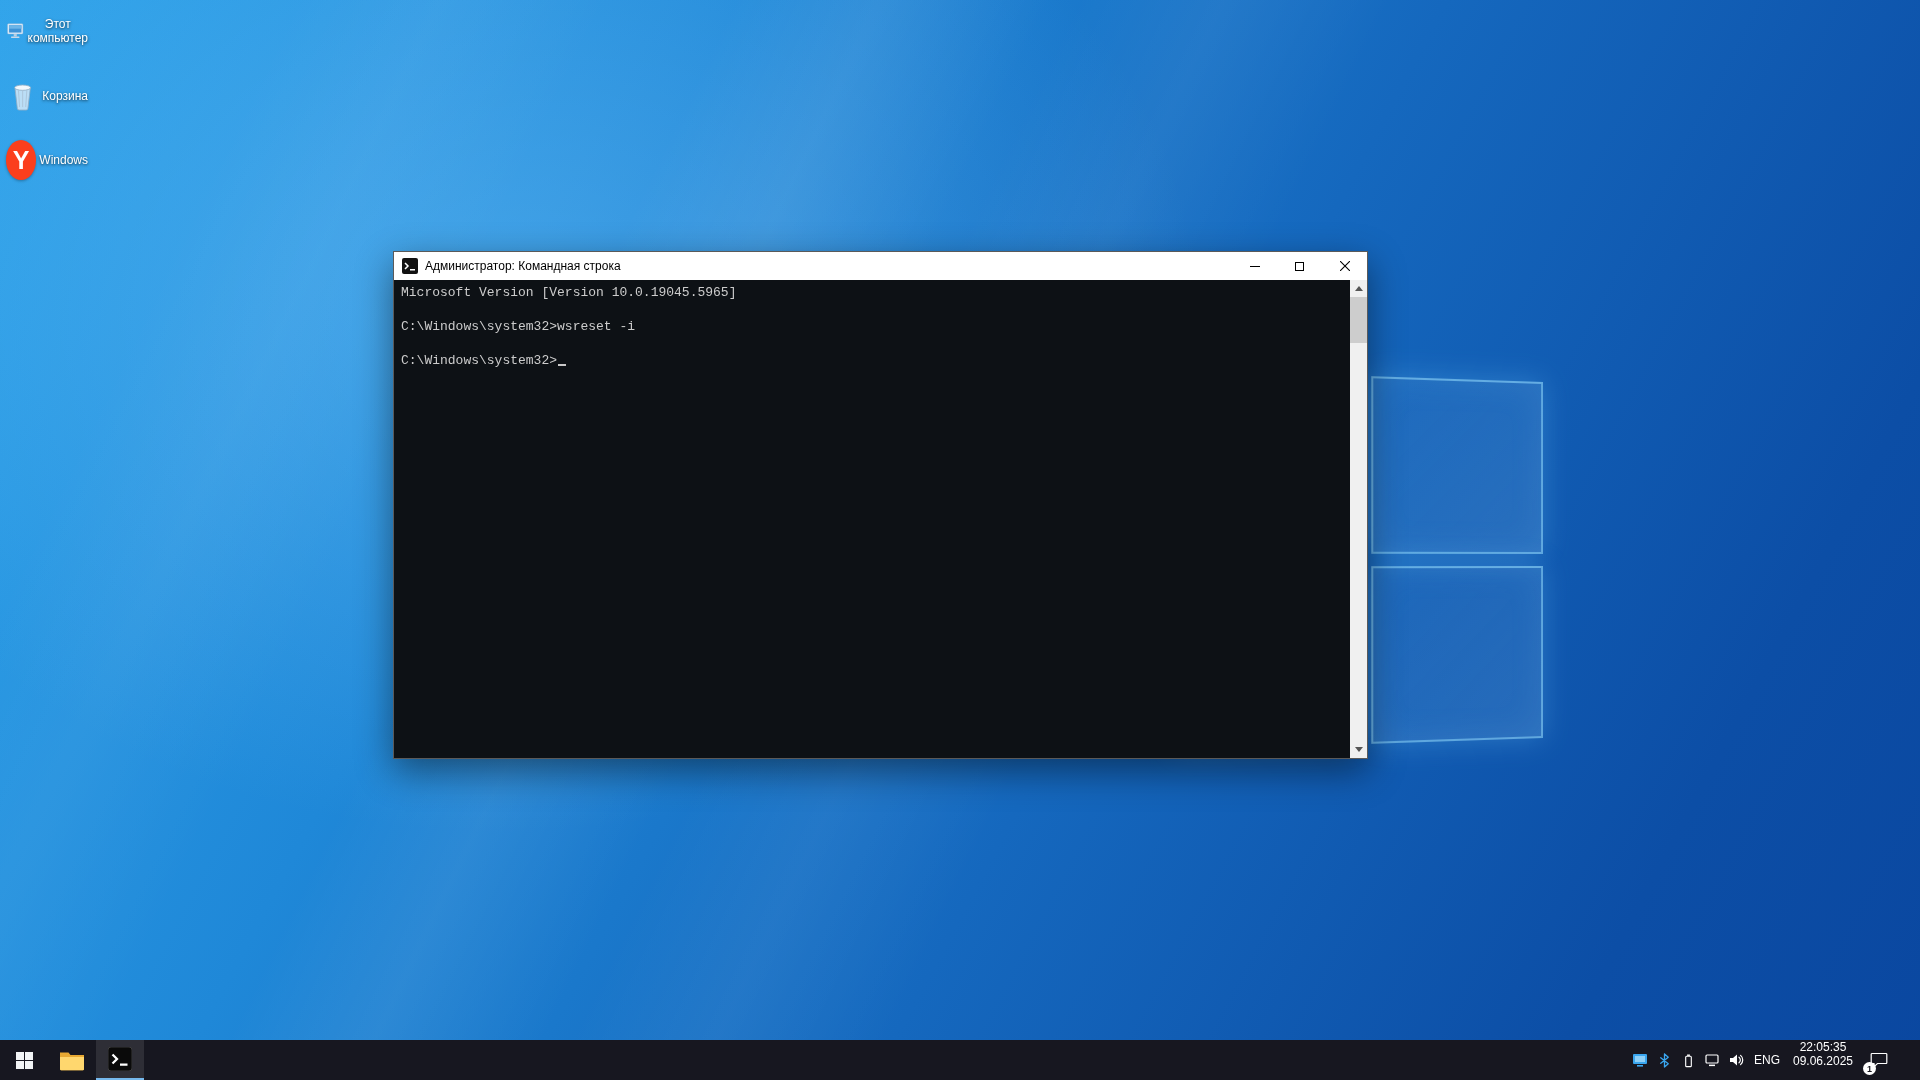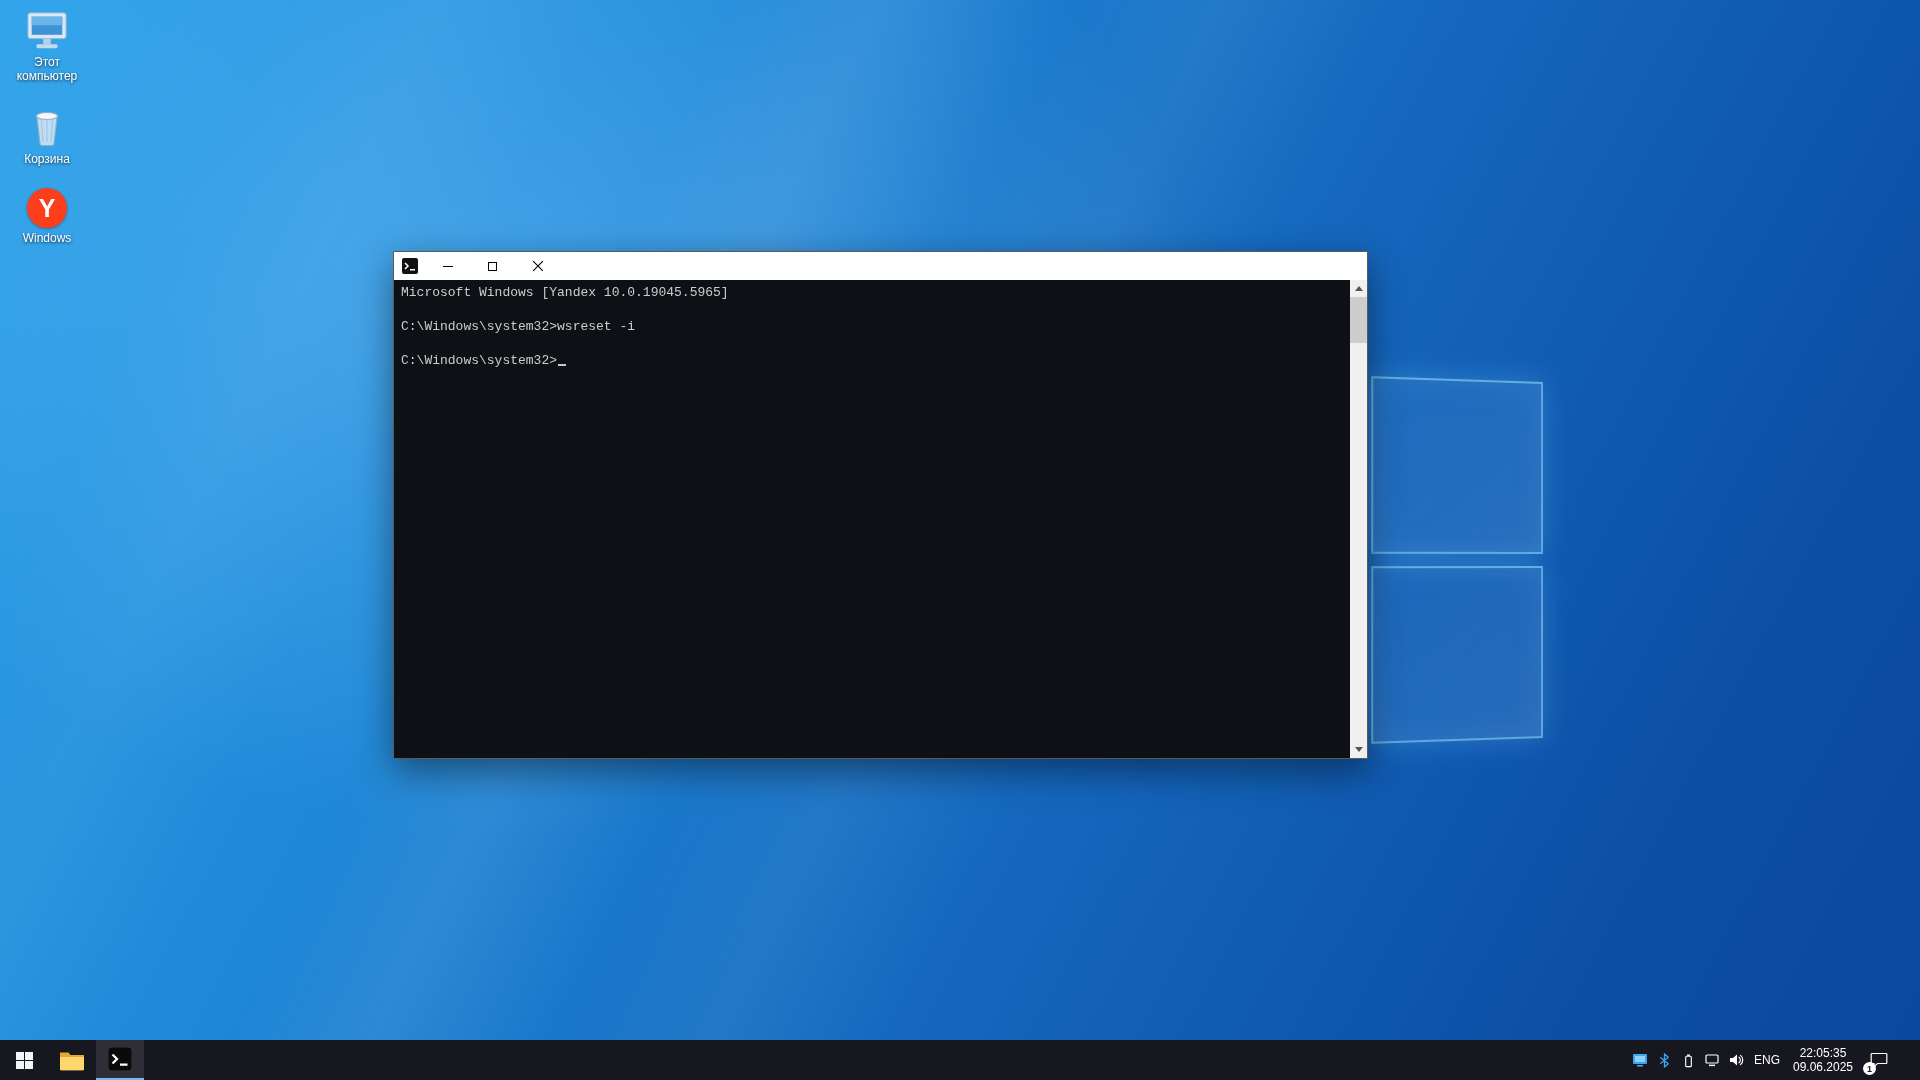--- a/index.html
+++ b/index.html
@@ -26,21 +26,21 @@
     transform-origin:100% 50%; transform:perspective(1500px) rotateY(16deg);
   }
   .pane {
     border:2px solid rgba(150,222,255,0.55);
     background:linear-gradient(135deg, rgba(160,215,255,0.07), rgba(160,215,255,0.17));
     box-shadow:0 0 26px rgba(110,200,255,0.28), inset 0 0 34px rgba(150,220,255,0.10);
   }
 
   
   .desktop-icons { position:absolute; left:6px; top:10px; width:82px; display:flex; flex-direction:column; gap:22px; align-items:center; }
-  .dicon { width:82px; display:flex; flex-direction:column; align-items:center; gap:3px; cursor:pointer; }
+  .dicon { width:82px; display:flex; flex-direction:row; align-items:center; gap:3px; cursor:pointer; }
   .dlabel { color:#fff; font-size:12px; line-height:14px; text-align:center; text-shadow:0 1px 3px rgba(0,0,0,0.75); }
   .yicon { width:40px; height:40px; border-radius:50%; background:#fb3f1d; display:flex; align-items:center; justify-content:center; box-shadow:0 1px 3px rgba(0,0,0,0.3); }
   .yicon span { color:#fff; font-size:25px; font-weight:bold; }
 
   
   .cmd {
     position:absolute; left:393px; top:251px; width:975px; height:508px;
     background:#0d1115; border:1px solid #5a5a5a; box-shadow:0 12px 34px rgba(0,0,0,0.45);
   }
   .titlebar { height:28px; background:#ffffff; display:flex; align-items:center; padding-left:8px; }
@@ -66,21 +66,21 @@
   .sb-thumb { position:absolute; top:17px; left:0; width:17px; height:46px; background:#cdcdcd; cursor:pointer; }
 
   
   .taskbar { position:absolute; left:0; bottom:0; width:1920px; height:40px; background:#171720; display:flex; align-items:stretch; z-index:5; }
   .tbtn { width:48px; display:flex; align-items:center; justify-content:center; cursor:pointer; }
   .tbtn.active { background:rgba(255,255,255,0.10); border-bottom:2px solid #76b9ed; }
   .cmdtile { width:24px; height:24px; }
   .tray { margin-left:auto; display:flex; align-items:center; padding-right:16px; }
   .tray-icon { width:24px; height:40px; display:flex; align-items:center; justify-content:center; cursor:pointer; }
   .lang { width:38px; height:40px; display:flex; align-items:center; justify-content:center; color:#fff; font-size:12px; cursor:pointer; }
-  .clock { width:74px; height:40px; display:flex; flex-direction:column; align-items:center; justify-content:center; color:#fff; font-size:12px; line-height:14px; cursor:pointer; }
+  .clock { width:74px; height:40px; display:flex; flex-direction:column; align-items:center; color:#fff; font-size:12px; line-height:14px; cursor:pointer; }
   .action { position:relative; width:38px; height:40px; display:flex; align-items:center; justify-content:center; cursor:pointer; }
   .badge {
     position:absolute; left:3px; bottom:5px; min-width:13px; height:13px; padding:0 2px;
     border-radius:7px; background:#ffffff; color:#17171f; font-size:9px; font-weight:bold;
     display:flex; align-items:center; justify-content:center;
   }
   .show-desktop { width:6px; border-left:1px solid rgba(255,255,255,0.25); cursor:pointer; }
 </style>
 </head>
 <body>
@@ -128,37 +128,38 @@
   </div>
 
   <div class="cmd">
 
     <div class="titlebar">
       <svg class="titleicon" viewBox="0 0 16 16">
         <rect width="16" height="16" rx="2" fill="#111111"></rect>
         <path d="M3 5 l3 3 -3 3" stroke="#ffffff" stroke-width="1.5" fill="none"></path>
         <rect x="8" y="11" width="5" height="1.5" fill="#ffffff"></rect>
       </svg>
+      <div class="ttitle">Администратор: Командная строка</div>
       <div class="wbtns">
         <div class="wbtn">
           <span class="glyph-min"></span>
         </div>
         <div class="wbtn">
           <span class="glyph-max"></span>
         </div>
         <div class="wbtn">
           <svg width="10" height="10" viewBox="0 0 10 10">
             <path d="M0 0 L10 10 M10 0 L0 10" stroke="#000" stroke-width="1.1"></path>
           </svg>
         </div>
       </div>
     </div>
 
     <div class="cbody">
-      <div class="console-line"><span>Microsoft Windows [Yandex 10.0.19045.5965]</span></div>
+      <div class="console-line"><span>Microsoft Version [Version 10.0.19045.5965]</span></div>
       <div class="console-line"><span></span></div>
       <div class="console-line"><span>C:\Windows\system32&gt;wsreset -i</span></div>
       <div class="console-line"><span></span></div>
       <div class="console-line"><span>C:\Windows\system32&gt;</span><span class="cursor"></span></div>
 
       <div class="sb">
         <div class="sb-arrow sb-up">
             <span class="tri-up"></span>
           </div>
         <div class="sb-thumb"></div>

